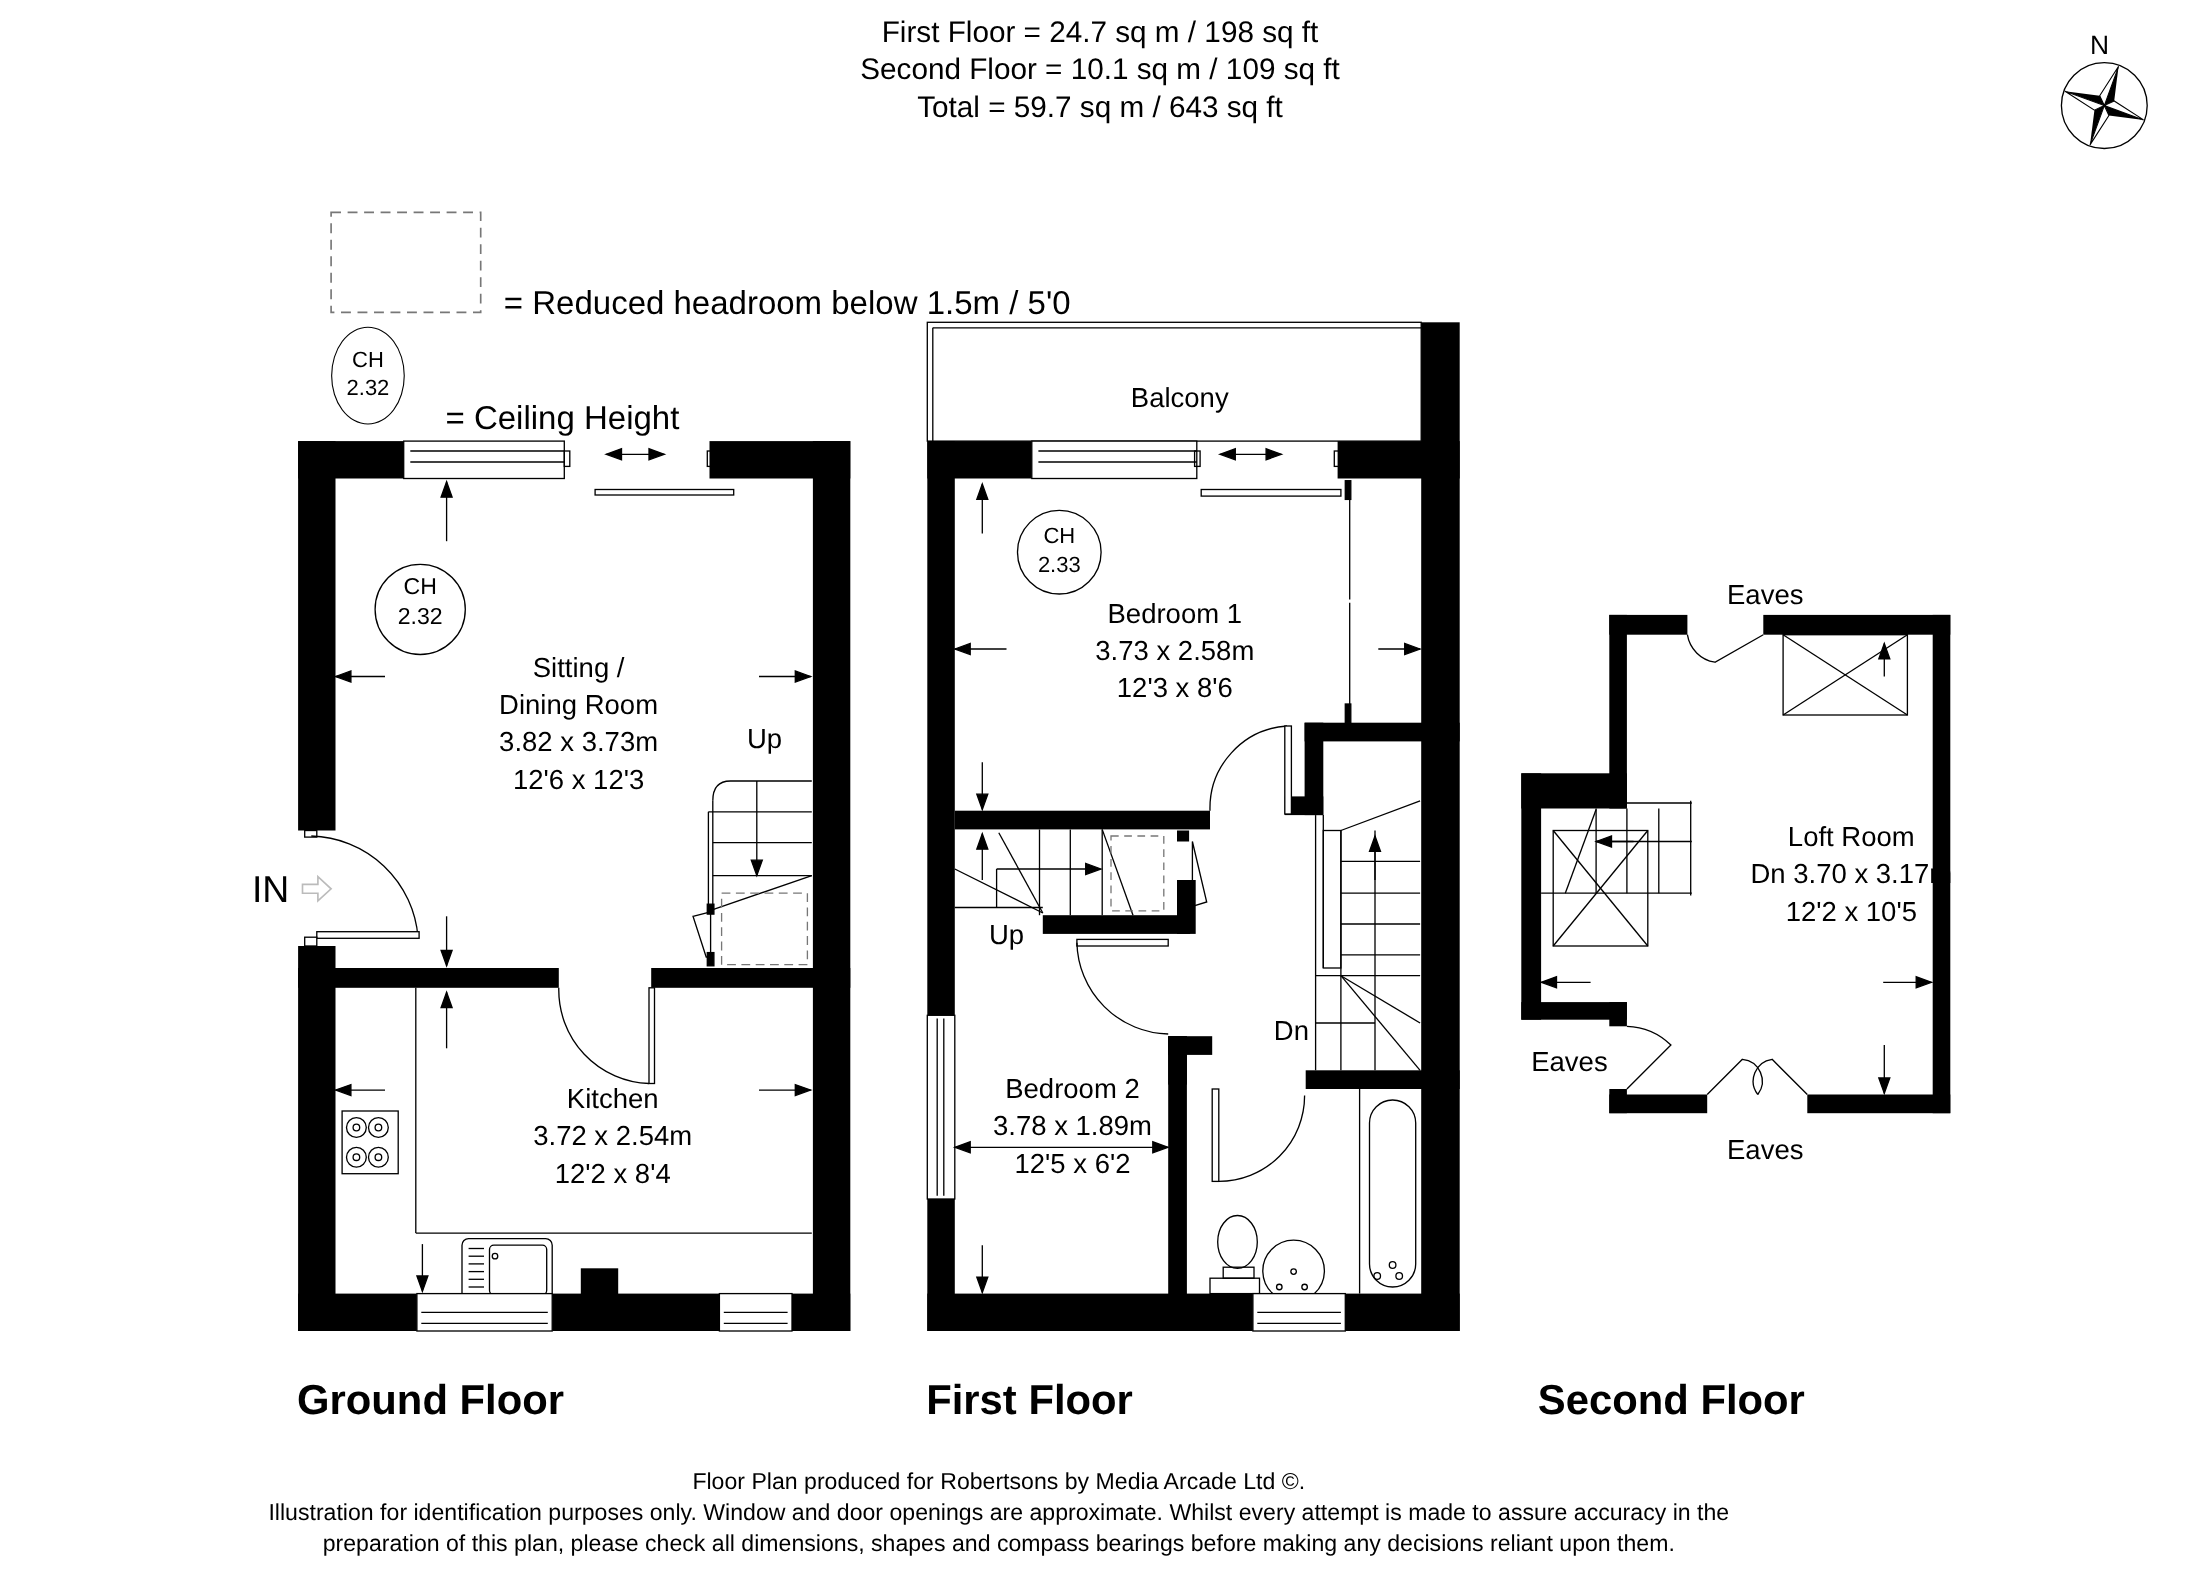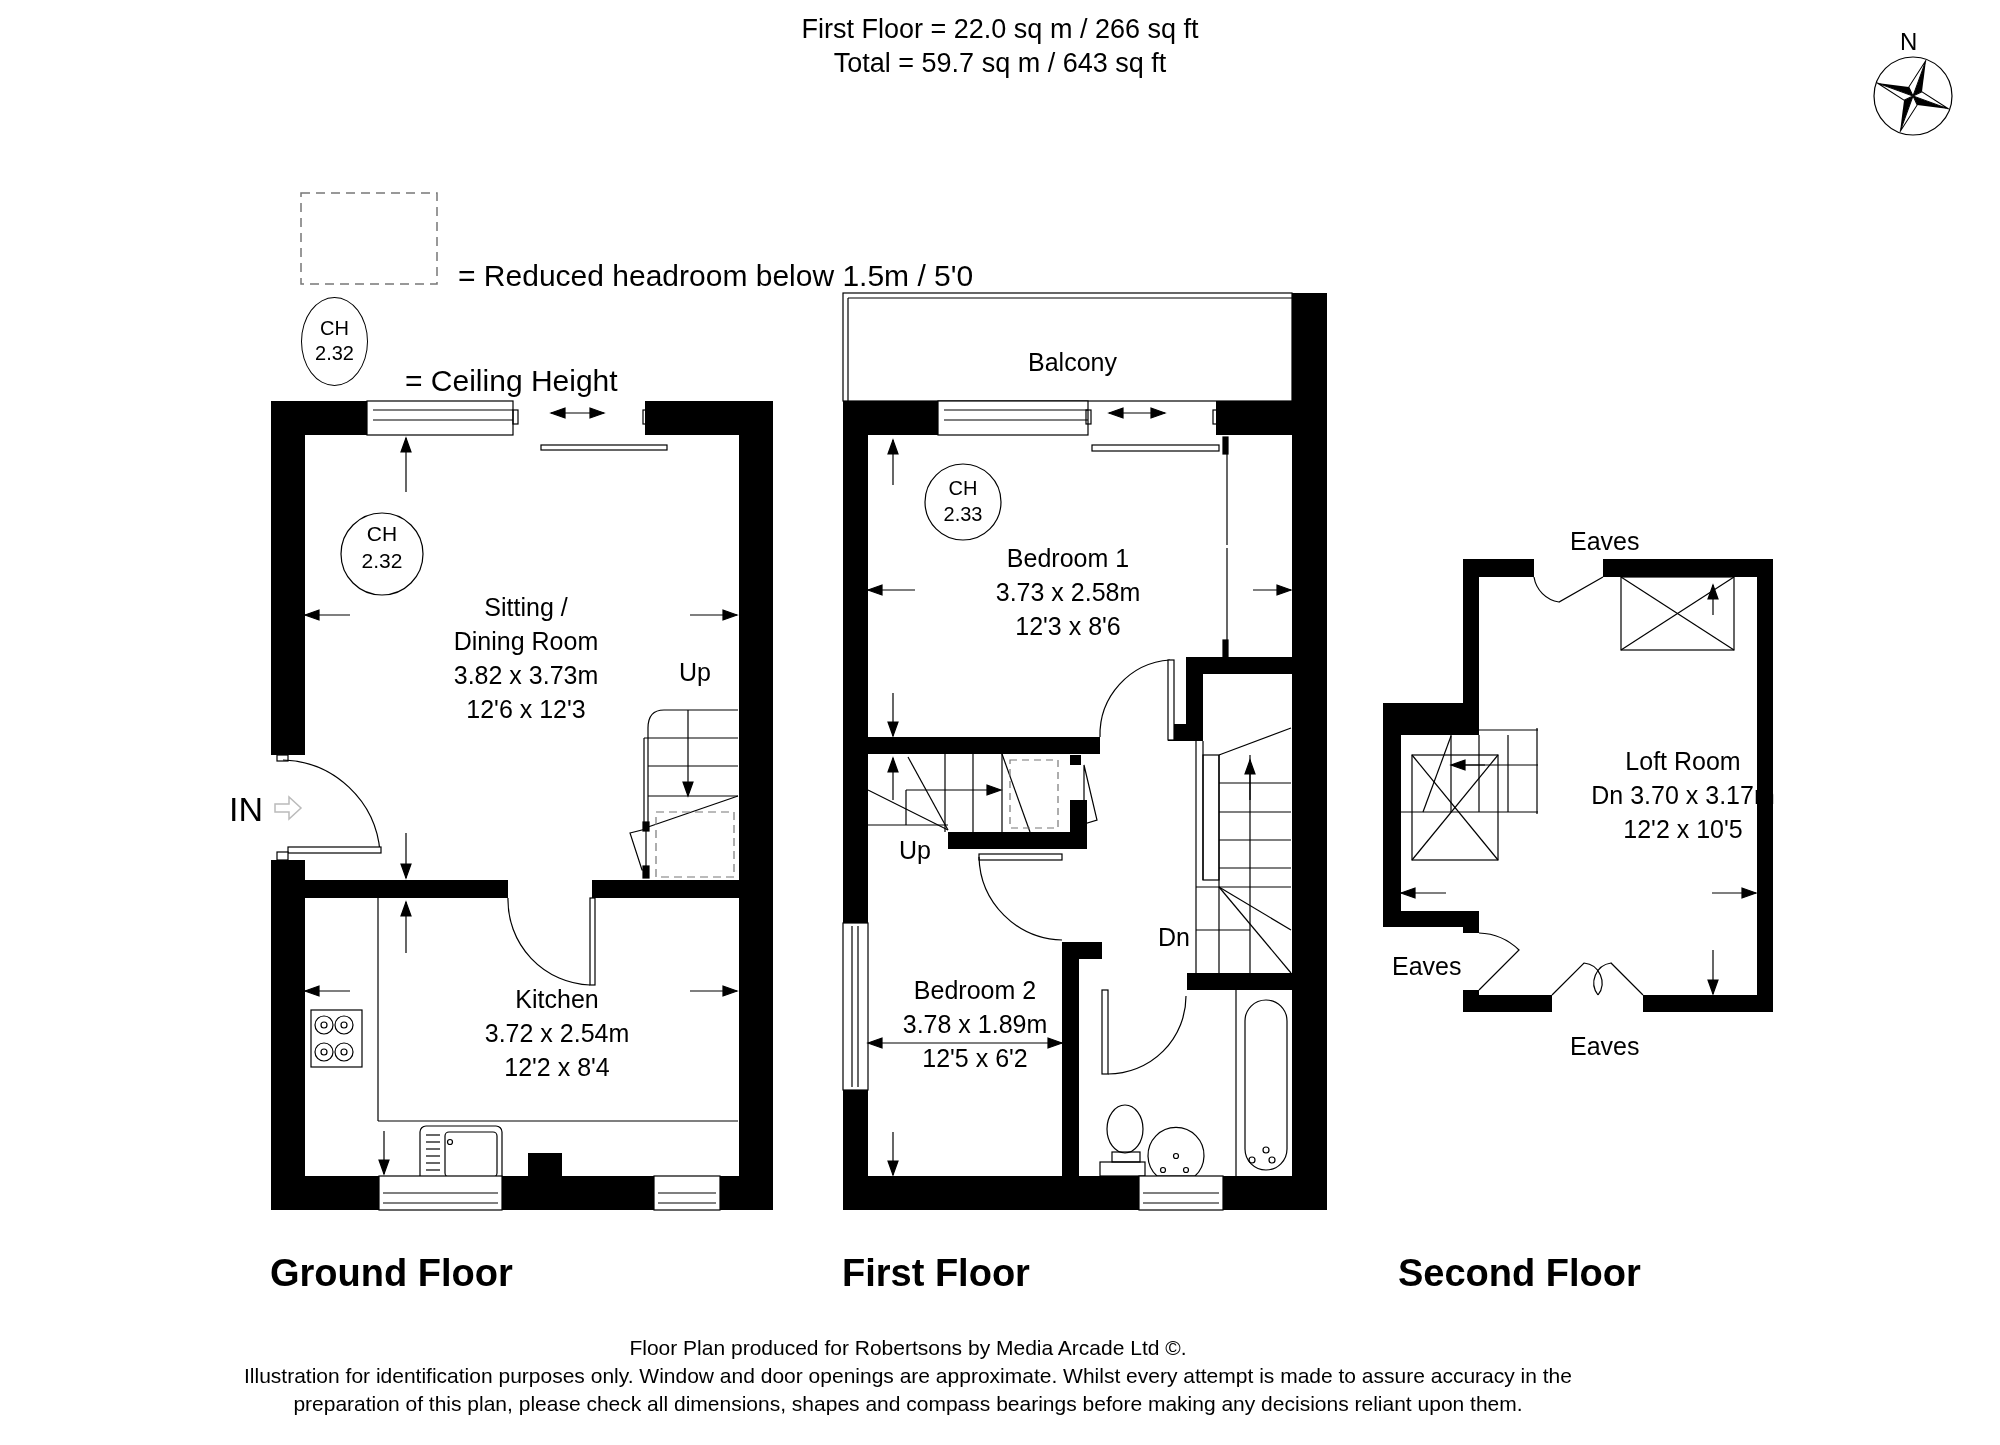--- a/index.html
+++ b/index.html
@@ -324,21 +324,22 @@
       <polygon points="1713,994 1708,980 1718,980" fill="#000"></polygon>
 
     <path d="M1479,933 A 60,60 0 0 1 1519,950 L1479,990"></path>
 
     <path d="M1552,995 L1584,963 A 20,20 0 0 1 1598,995"></path>
     <path d="M1643,995 L1611,963 A 20,20 0 0 0 1598,995"></path>
   </g>
 </svg>
 
 <div class="abs area-block">
-  <div>First Floor = 22.0 sq m / 266 sq ft</div>
+  <div>First Floor = 24.7 sq m / 198 sq ft</div>
+  <div>Second Floor = 10.1 sq m / 109 sq ft</div>
   <div>Total = 59.7 sq m / 643 sq ft</div>
 </div>
 
 <div class="abs" style="left:1900px;top:28px;font-size:24px;">N</div>
 
 <div class="abs legend-text" style="left:458px;top:220px;">= Reduced headroom below 1.5m / 5'0</div>
 <div class="abs ch-badge" style="left:301px;top:297px;width:67px;height:89px;border-radius:50%;padding-top:18px;">
   <div>CH</div>
   <div>2.32</div>
 </div>

